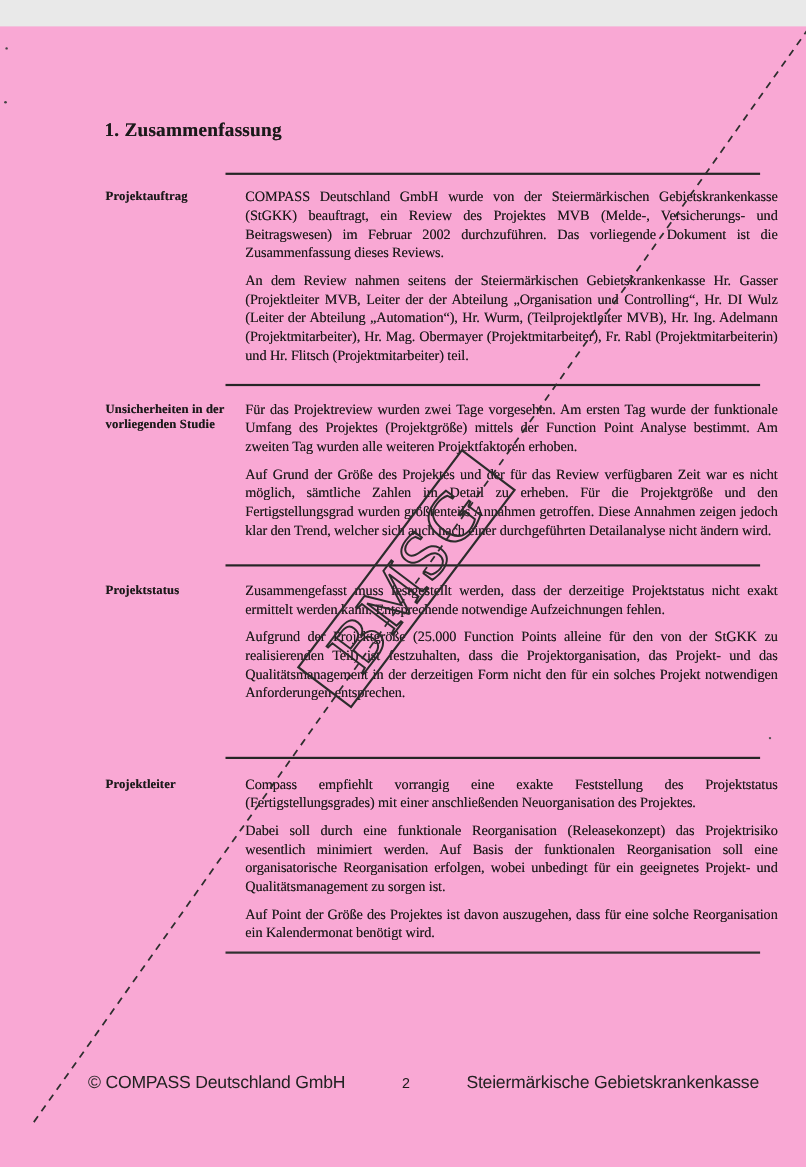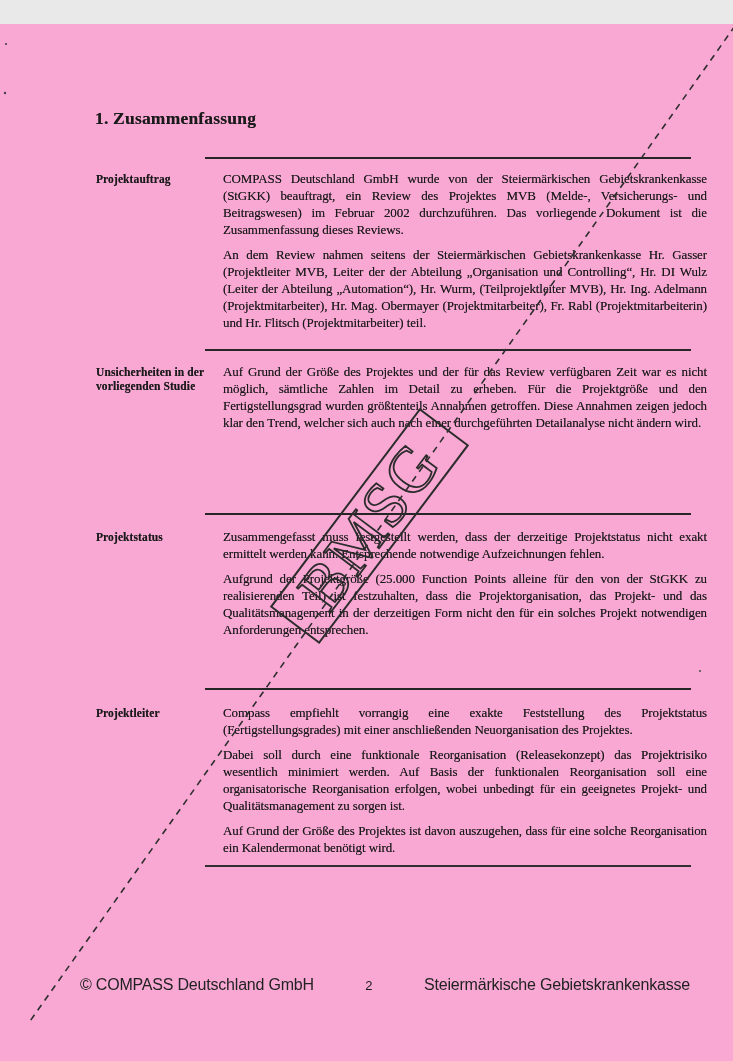--- a/index.html
+++ b/index.html
@@ -86,40 +86,41 @@
     <div class="section-body">
       <p>COMPASS Deutschland GmbH wurde von der Steiermärkischen Gebietskrankenkasse (StGKK) beauftragt, ein Review des Projektes MVB (Melde-, Versicherungs- und Beitragswesen) im Februar 2002 durchzuführen. Das vorliegende Dokument ist die Zusammenfassung dieses Reviews.</p>
       <p>An dem Review nahmen seitens der Steiermärkischen Gebietskrankenkasse Hr. Gasser (Projektleiter MVB, Leiter der der Abteilung „Organisation und Controlling“, Hr. DI Wulz (Leiter der Abteilung „Automation“), Hr. Wurm, (Teilprojektleiter MVB), Hr. Ing. Adelmann (Projektmitarbeiter), Hr. Mag. Obermayer (Projektmitarbeiter), Fr. Rabl (Projektmitarbeiterin) und Hr. Flitsch (Projektmitarbeiter) teil.</p>
     </div>
   </div>
 
   <hr class="rule" style="top:325px">
   <div class="section" style="top:339px">
     <div class="side-label">Unsicherheiten in der vorliegenden Studie</div>
     <div class="section-body">
+      <p>Für das Projektreview wurden zwei Tage vorgesehen. Am ersten Tag wurde der funktionale Umfang des Projektes (Projektgröße) mittels der Function Point Analyse bestimmt. Am zweiten Tag wurden alle weiteren Projektfaktoren erhoben.</p>
       <p>Auf Grund der Größe des Projektes und der für das Review verfügbaren Zeit war es nicht möglich, sämtliche Zahlen im Detail zu erheben. Für die Projektgröße und den Fertigstellungsgrad wurden größtenteils Annahmen getroffen. Diese Annahmen zeigen jedoch klar den Trend, welcher sich auch nach einer durchgeführten Detailanalyse nicht ändern wird.</p>
     </div>
   </div>
 
   <hr class="rule" style="top:489px">
   <div class="section" style="top:504px">
     <div class="side-label">Projektstatus</div>
     <div class="section-body">
       <p>Zusammengefasst muss festgestellt werden, dass der derzeitige Projektstatus nicht exakt ermittelt werden kann. Entsprechende notwendige Aufzeichnungen fehlen.</p>
       <p>Aufgrund der Projektgröße (25.000 Function Points alleine für den von der StGKK zu realisierenden Teil) ist festzuhalten, dass die Projektorganisation, das Projekt- und das Qualitätsmanagement in der derzeitigen Form nicht den für ein solches Projekt notwendigen Anforderungen entsprechen.</p>
     </div>
   </div>
 
   <hr class="rule" style="top:664px">
   <div class="section" style="top:680px">
     <div class="side-label">Projektleiter</div>
     <div class="section-body">
       <p>Compass empfiehlt vorrangig eine exakte Feststellung des Projektstatus (Fertigstellungsgrades) mit einer anschließenden Neuorganisation des Projektes.</p>
       <p>Dabei soll durch eine funktionale Reorganisation (Releasekonzept) das Projektrisiko wesentlich minimiert werden. Auf Basis der funktionalen Reorganisation soll eine organisatorische Reorganisation erfolgen, wobei unbedingt für ein geeignetes Projekt- und Qualitätsmanagement zu sorgen ist.</p>
-      <p>Auf Grund der Größe des Projektes ist davon auszugehen, dass für eine solche Reorganisation ein Kalendermonat benötigt wird.</p>
+      <p>Auf Point der Größe des Projektes ist davon auszugehen, dass für eine solche Reorganisation ein Kalendermonat benötigt wird.</p>
     </div>
   </div>
 
   <hr class="rule soft" style="top:841px">
 
   <div class="stamp">
     <span class="stamp-text">BMSG</span>
   </div>
 
   <svg class="artifact-overlay" viewBox="0 0 733 1061">

